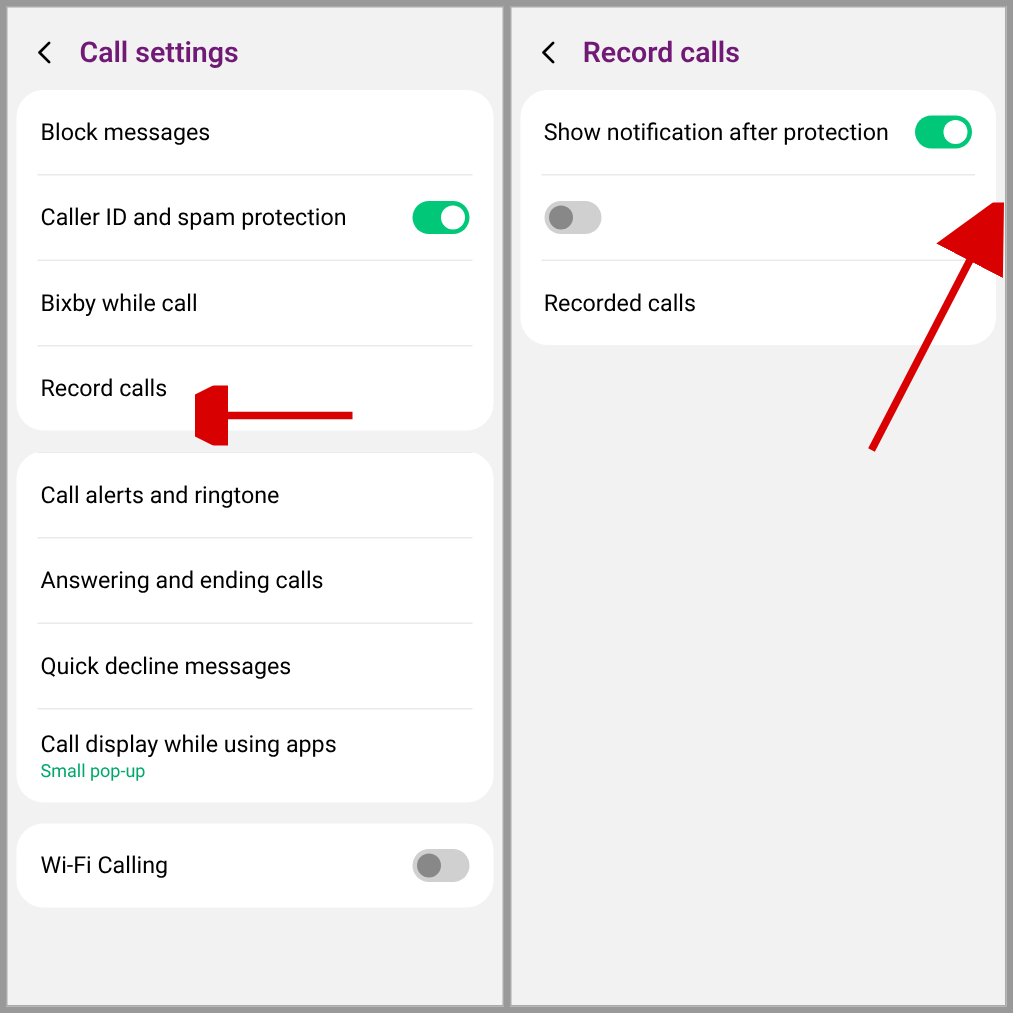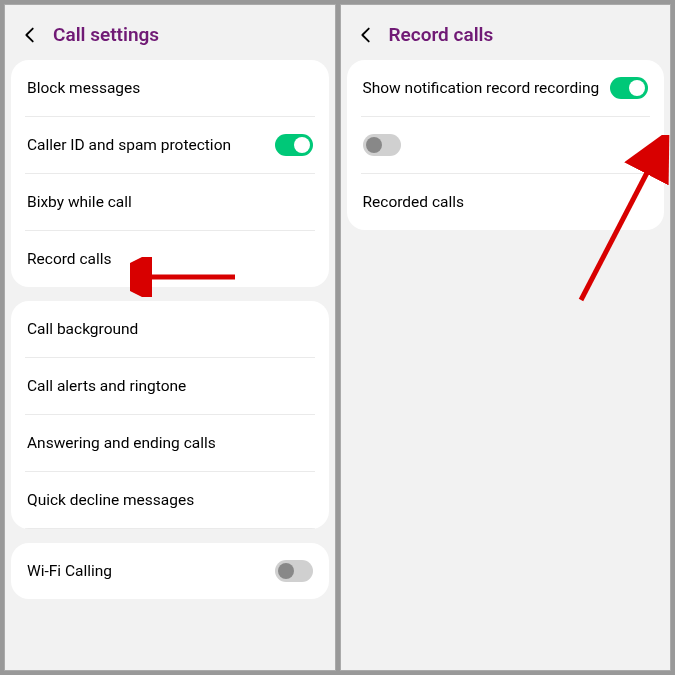--- a/index.html
+++ b/index.html
@@ -51,36 +51,37 @@
     <div class="row">
       <span class="row-label">Bixby while call</span>
     </div>
     <div class="divider"></div>
     <div class="row">
       <span class="row-label">Record calls</span>
     </div>
   </div>
 
   <div class="card">
-    <div class="row">
-      <span class="row-label">Call background</span>
-    </div>
     <div class="divider"></div>
     <div class="row">
       <span class="row-label">Call alerts and ringtone</span>
     </div>
     <div class="divider"></div>
     <div class="row">
       <span class="row-label">Answering and ending calls</span>
     </div>
     <div class="divider"></div>
     <div class="row">
       <span class="row-label">Quick decline messages</span>
     </div>
     <div class="divider"></div>
+    <div class="row" style="flex-direction:column;align-items:flex-start;padding-top:14px;padding-bottom:14px;">
+      <span class="row-label">Call display while using apps</span>
+      <span class="row-sublabel">Small pop-up</span>
+    </div>
   </div>
 
   <div class="card">
     <div class="row">
       <span class="row-label">Wi-Fi Calling</span>
       <div class="toggle off">
           <div class="toggle-knob"></div>
         </div>
     </div>
   </div>
@@ -100,21 +101,21 @@
     <div class="back-btn">
       <svg viewBox="0 0 24 24" width="22" height="22">
           <path d="M15 5l-7 7 7 7" stroke="#000" stroke-width="2" fill="none" stroke-linecap="round" stroke-linejoin="round"></path>
         </svg>
     </div>
     <div class="header-title">Record calls</div>
   </div>
 
   <div class="card">
     <div class="row">
-      <span class="row-label">Show notification record recording</span>
+      <span class="row-label">Show notification after protection</span>
       <div class="toggle on">
           <div class="toggle-knob"></div>
         </div>
     </div>
     <div class="divider"></div>
     <div class="row">
       <div class="toggle off">
           <div class="toggle-knob"></div>
         </div>
     </div>

